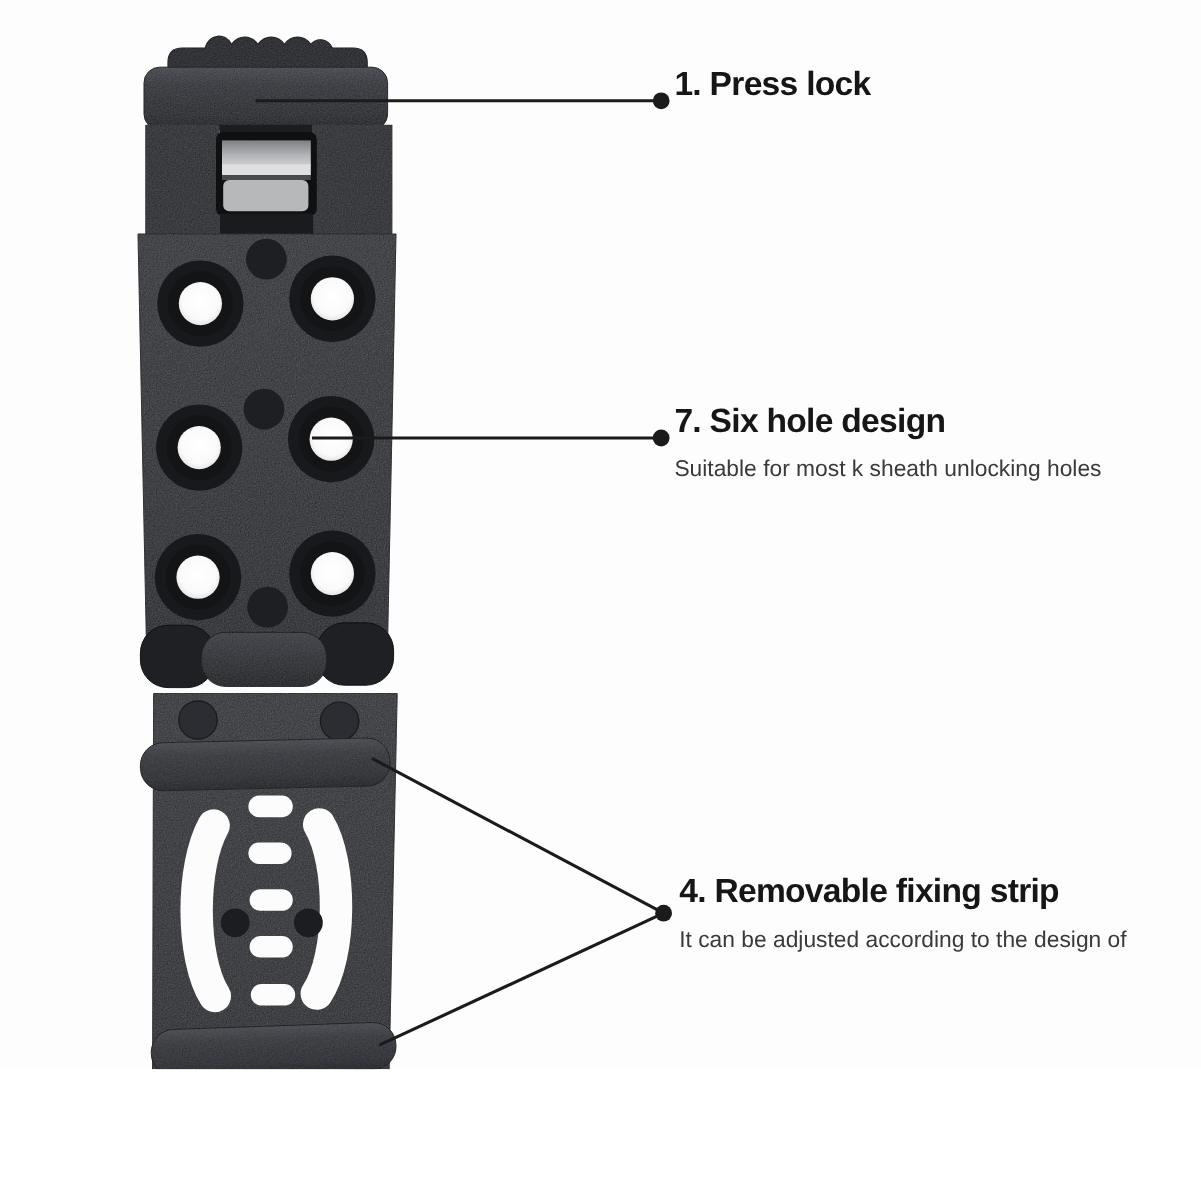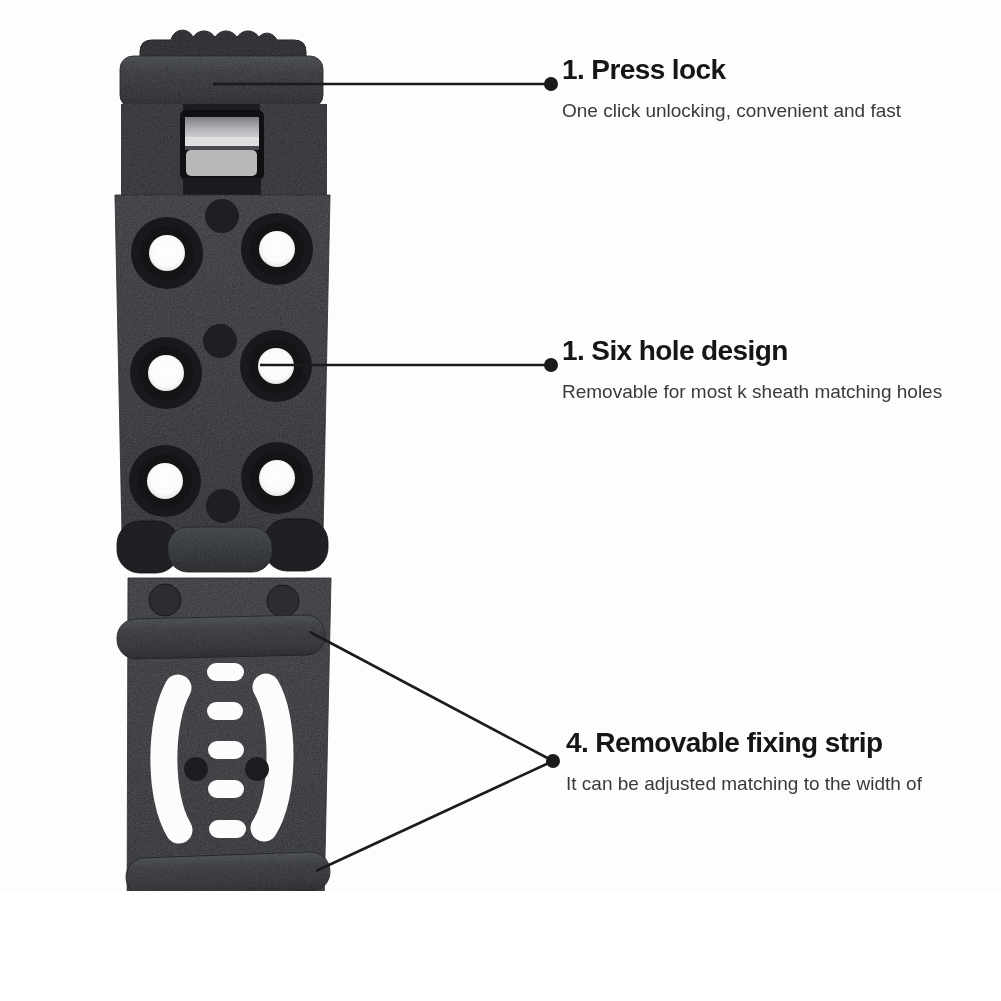--- a/index.html
+++ b/index.html
@@ -190,32 +190,29 @@
       <line x1="260" y1="365" x2="545" y2="365"></line>
       <circle cx="551" cy="365" r="7" stroke="none"></circle>
       <line x1="310" y1="632" x2="553" y2="761"></line>
       <line x1="316" y1="871" x2="553" y2="761"></line>
       <circle cx="553" cy="761" r="7" stroke="none"></circle>
     </g>
   </svg>
 
   <div class="callout" style="left:562px; top:53px;">
     <div class="c-title">1. Press lock</div>
+  </div>
+
+  <div class="callout" style="left:562px; top:334px;">
+    <div class="c-title">7. Six hole design</div>
     <div class="c-desc">
-      <div>One click unlocking, convenient and fast</div>
-    </div>
-  </div>
-
-  <div class="callout" style="left:562px; top:334px;">
-    <div class="c-title">1. Six hole design</div>
-    <div class="c-desc">
-      <div>Removable for most k sheath matching holes</div>
+      <div>Suitable for most k sheath unlocking holes</div>
     </div>
   </div>
 
   <div class="callout" style="left:566px; top:726px;">
     <div class="c-title">4. Removable fixing strip</div>
     <div class="c-desc">
-      <div>It can be adjusted matching to the width of</div>
+      <div>It can be adjusted according to the design of</div>
     </div>
   </div>
 
 </div>
 
 </body></html>

